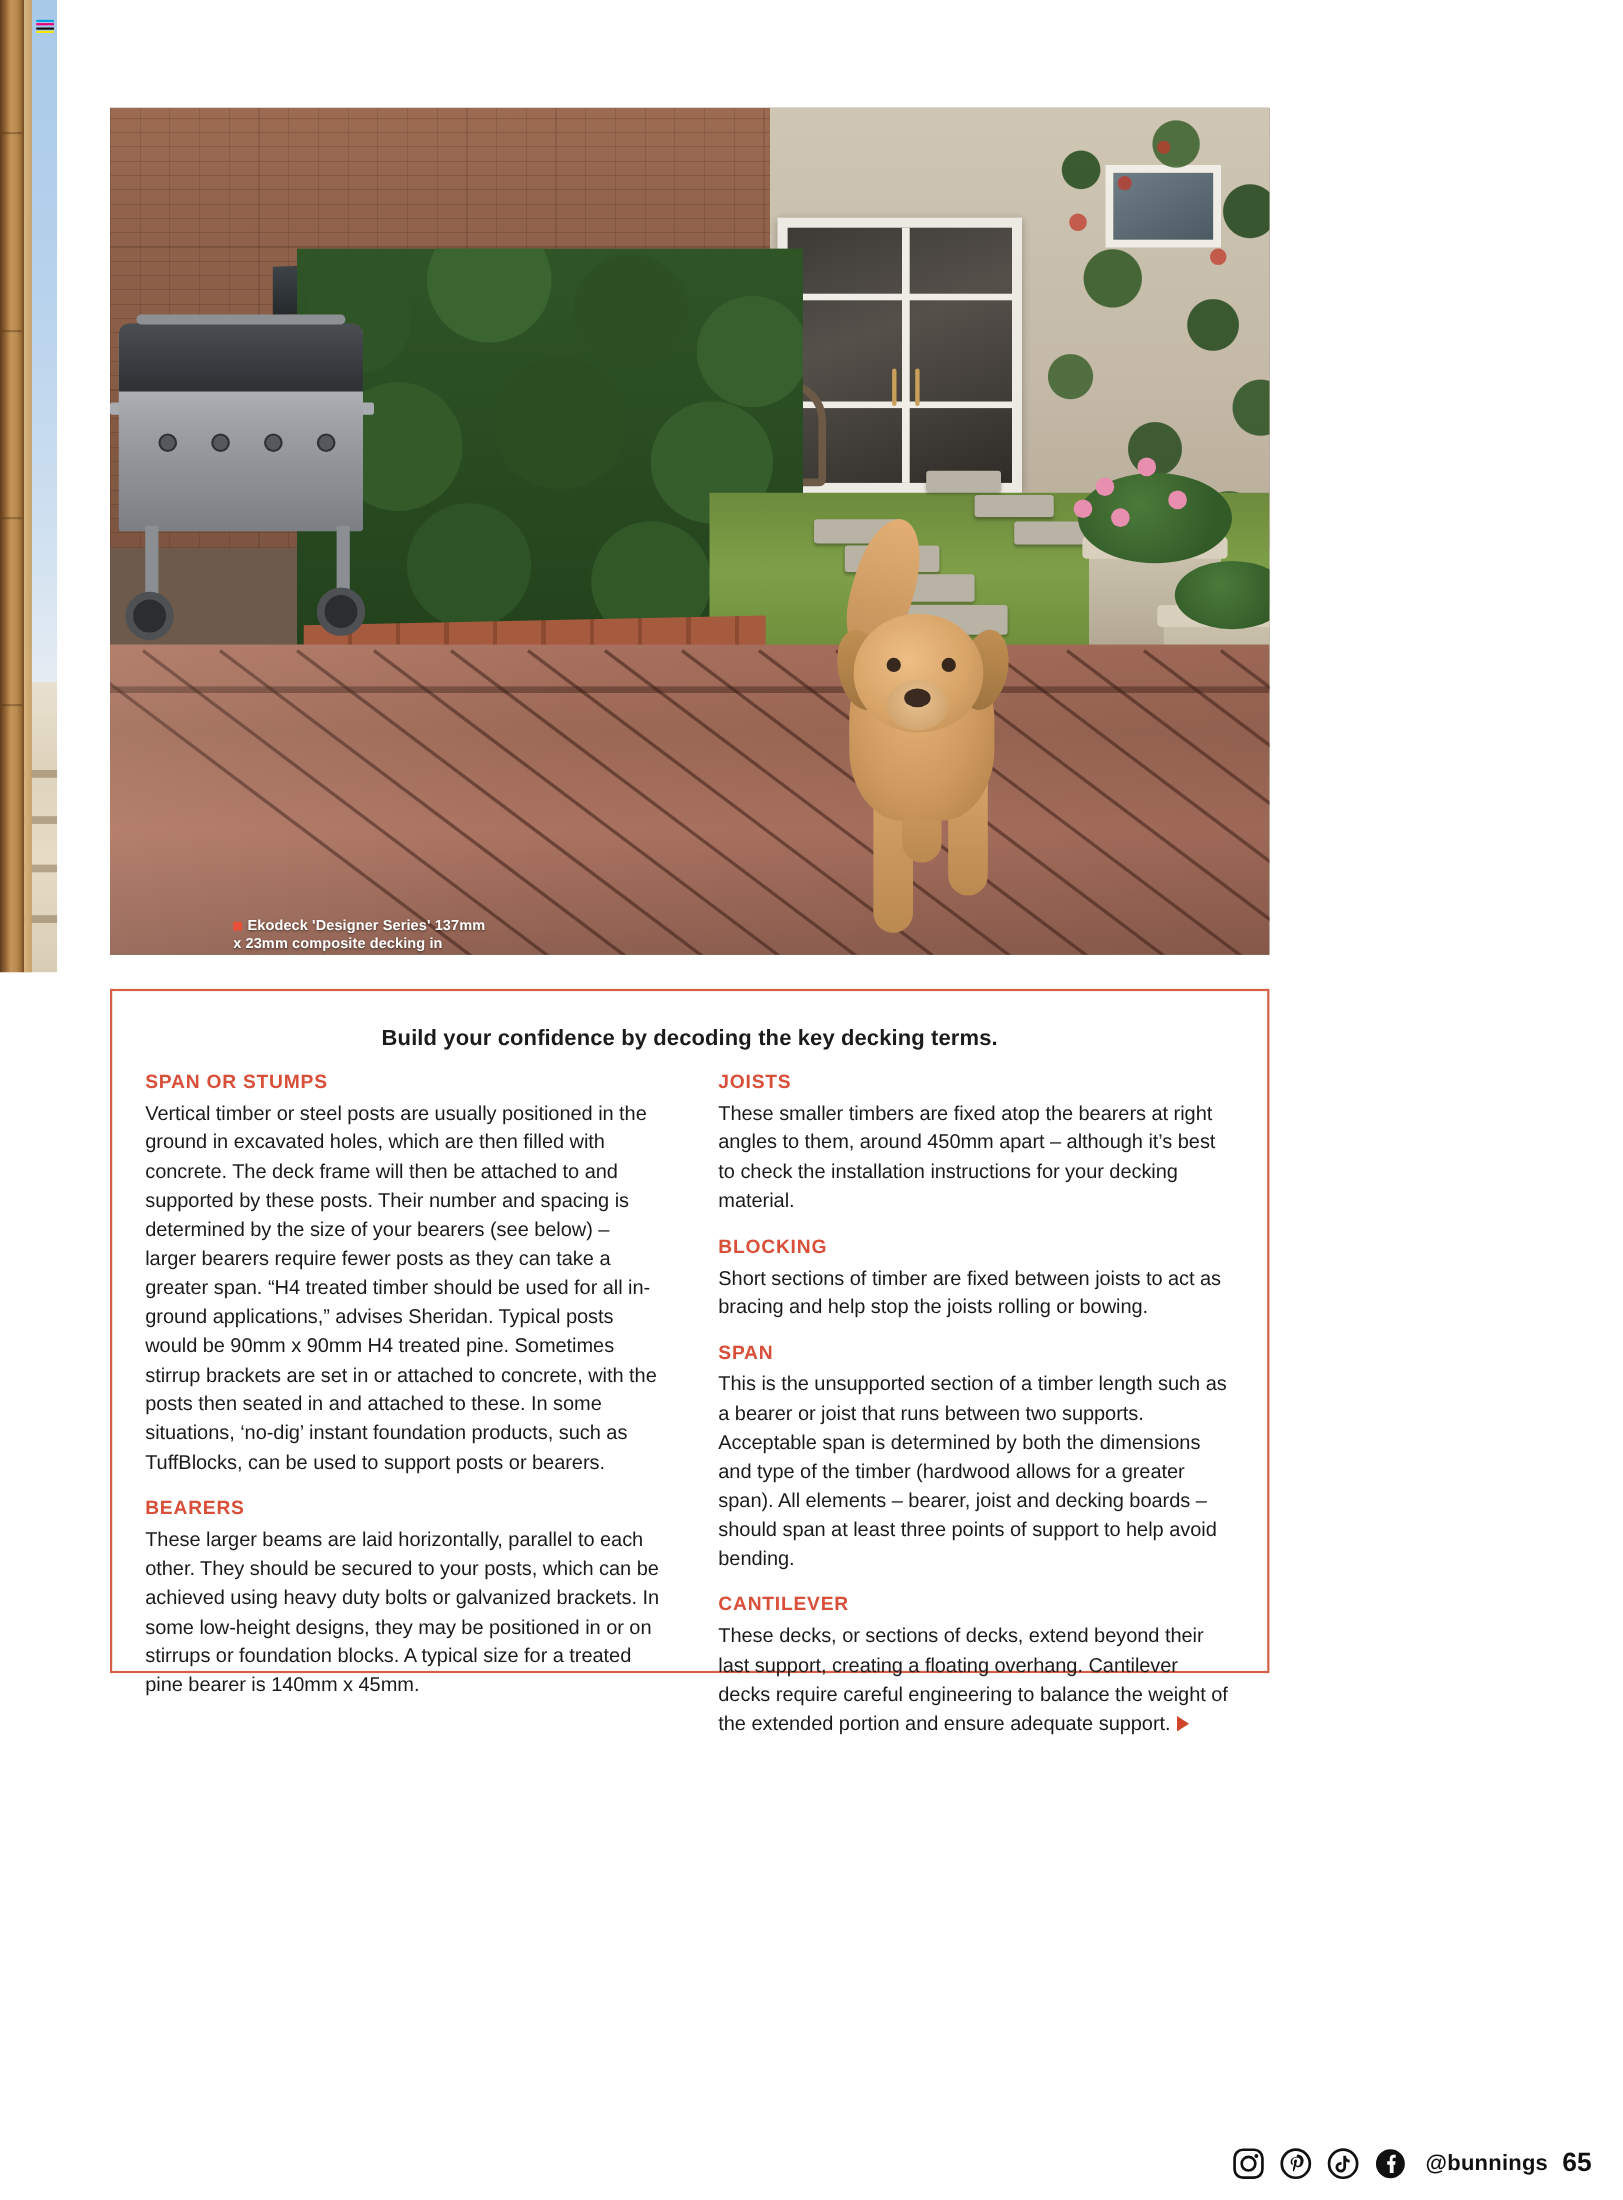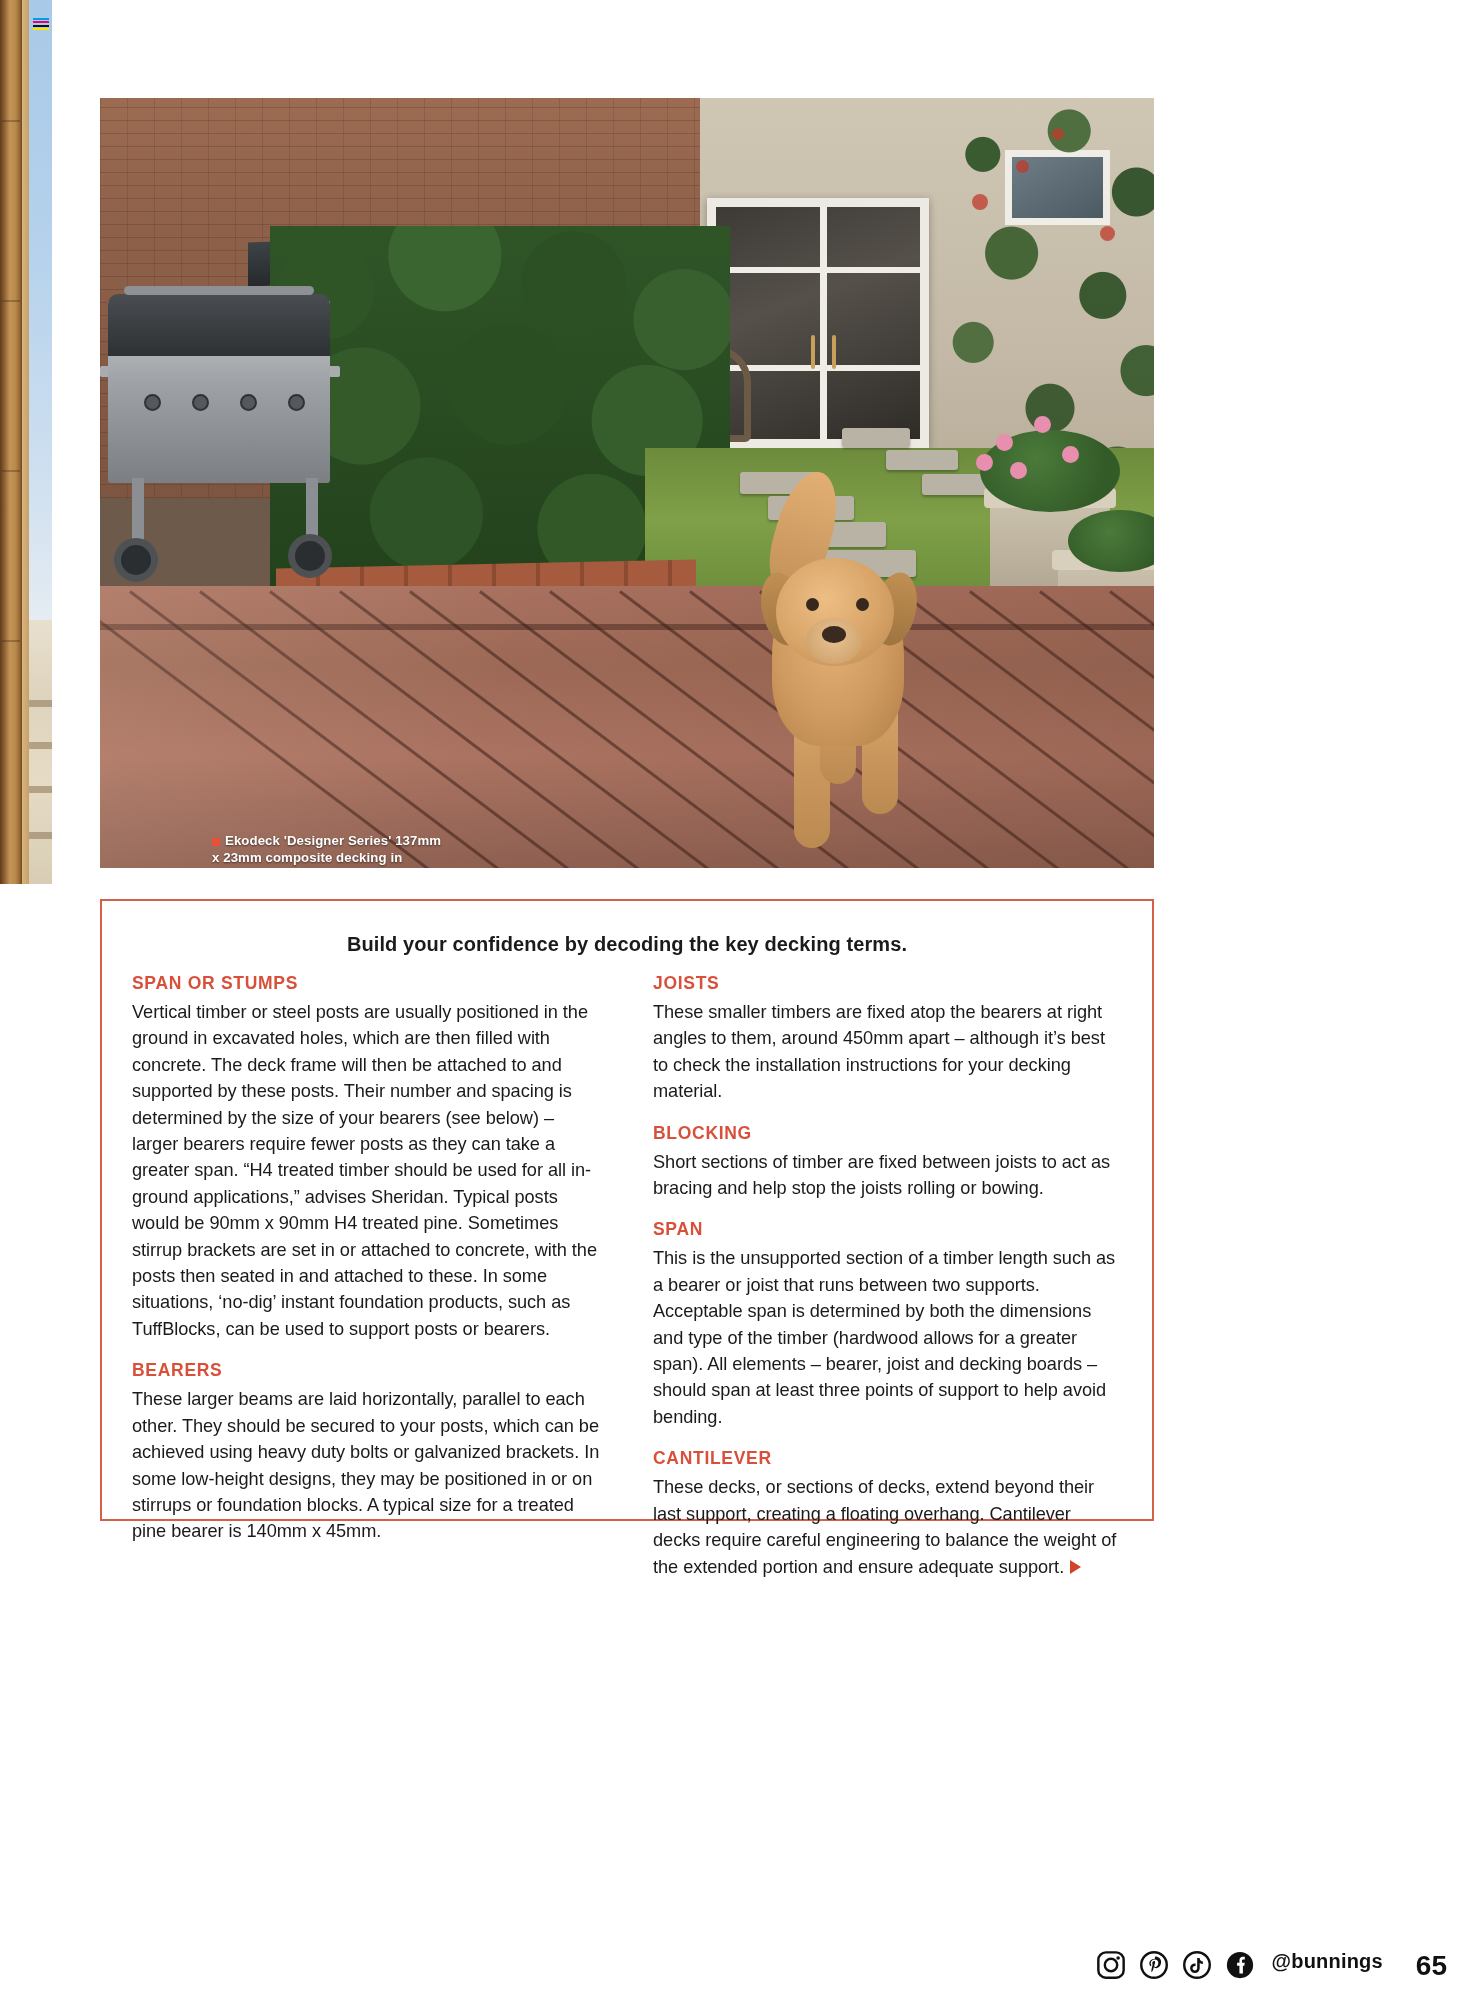--- a/index.html
+++ b/index.html
@@ -280,26 +280,26 @@
     display:inline-block; width:0; height:0; margin-left:6px;
     border-left:11px solid #d0442c;
     border-top:7px solid transparent;
     border-bottom:7px solid transparent;
     vertical-align:-1px;
   }
 
   
   .footer {
     position:absolute; left:0; right:0; bottom:18px;
-    display:flex; justify-content:flex-end;
+    display:flex; align-items:center; justify-content:flex-end;
     gap:13px; padding-right:28px;
   }
   .soc { width:30px; height:30px; display:block; }
   .handle { font-size:20px; font-weight:700; color:#111; letter-spacing:.2px; margin-left:4px; }
-  .pageno { font-size:28px; font-weight:800; color:#111; margin-left:20px; }
+  .pageno { font-size:24px; font-weight:800; color:#111; margin-left:0; }
 </style>
 </head>
 <body>
 
 <div class="page">
 
   <div class="facing-page">
     <div class="fp-sky"></div>
     <div class="fp-deckbg"></div>
     <div class="fp-deckline" style="top:700px"></div>

